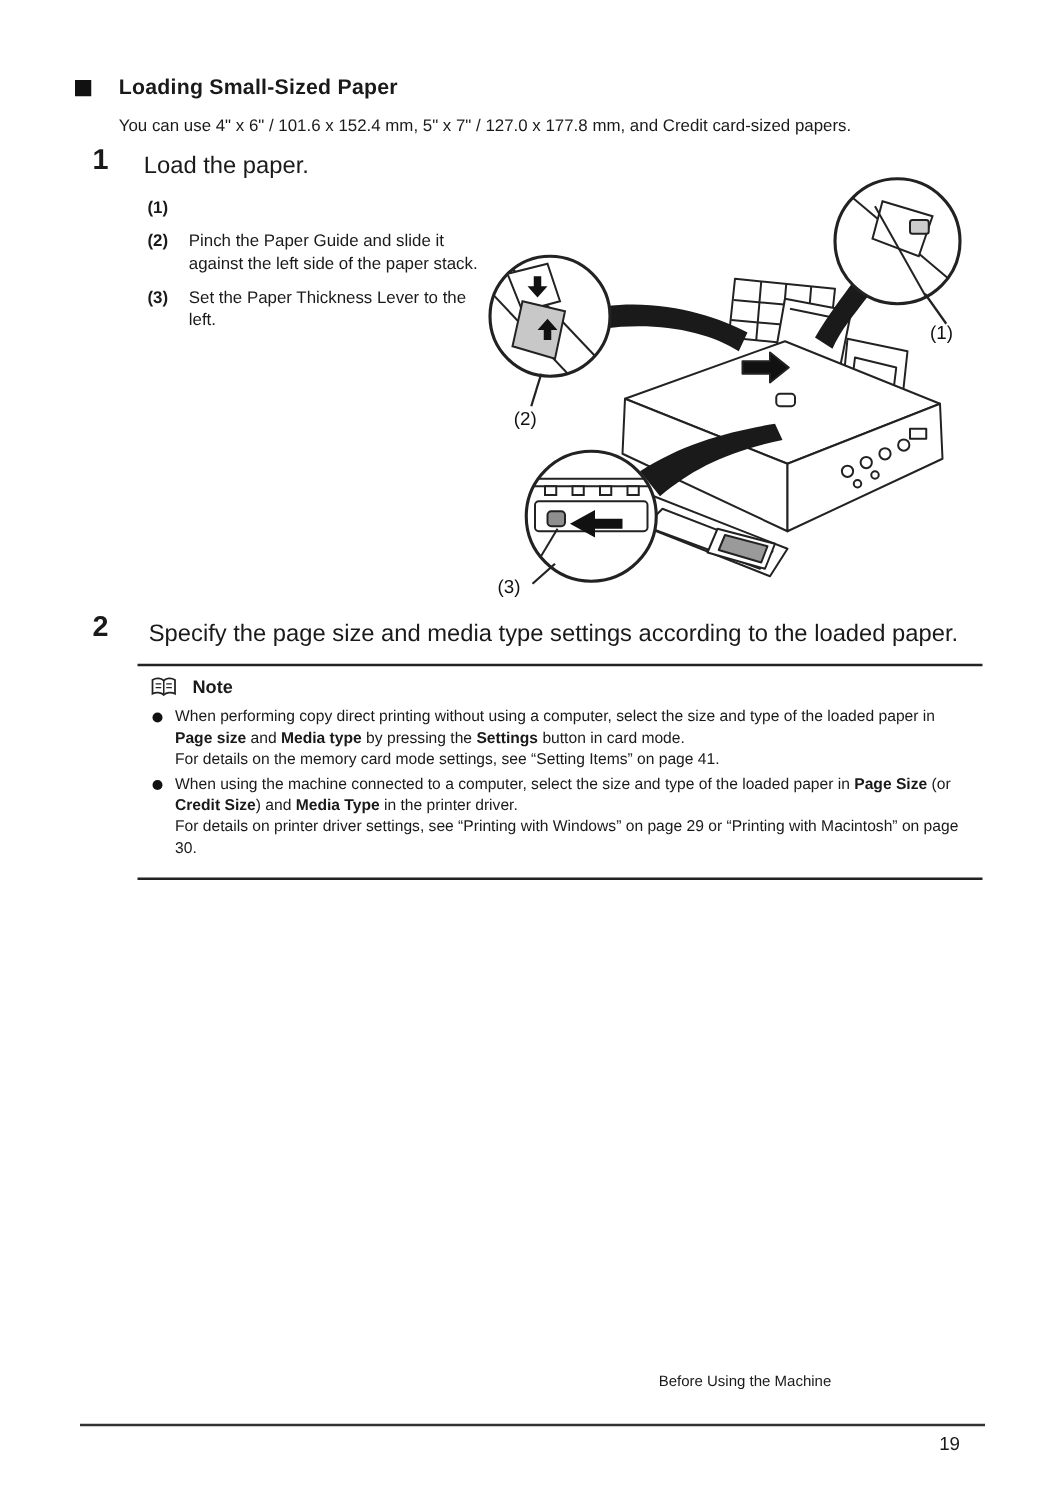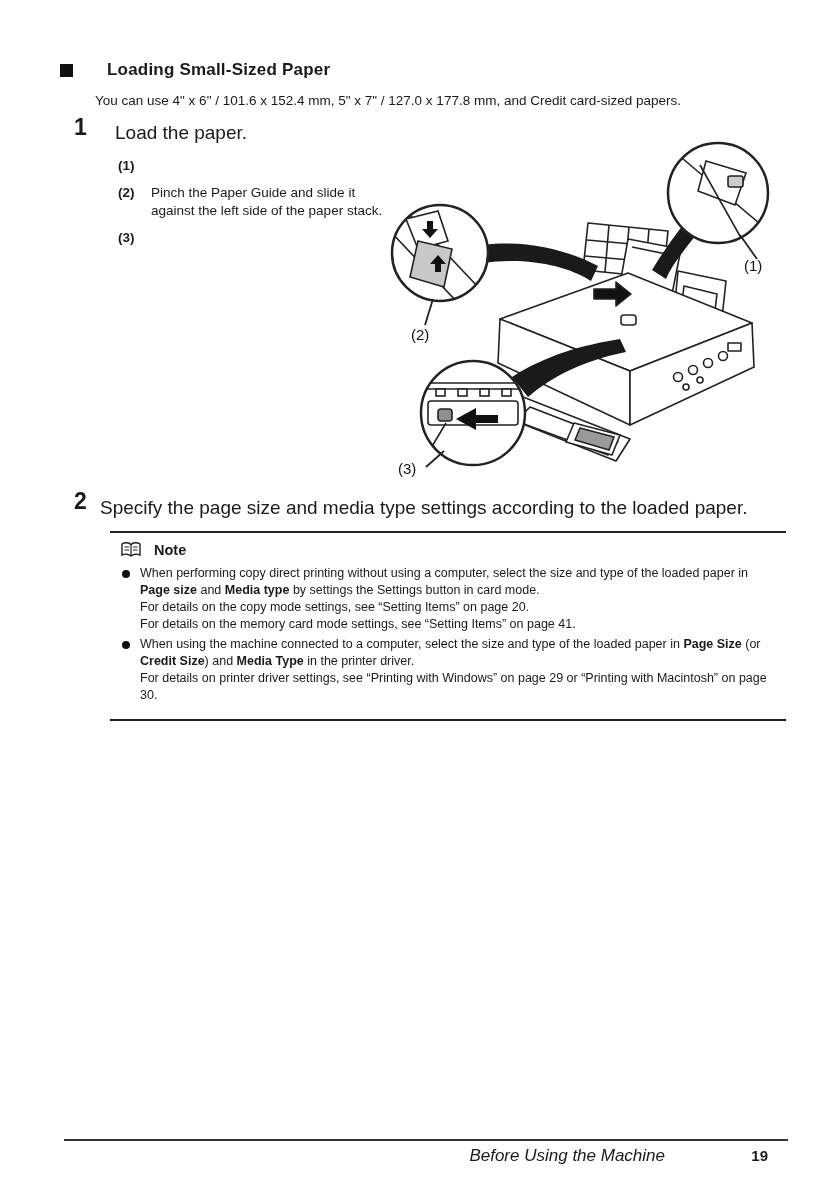--- a/index.html
+++ b/index.html
@@ -2,31 +2,31 @@
 <html><head>
 <meta charset="utf-8">
 <title>Manual Page</title>
 <style>
   html,body{margin:0;padding:0;background:#fff;}
   .page{
     position:relative;width:838px;height:1188px;background:#fff;overflow:hidden;
     font-family:"Liberation Sans",sans-serif;color:#1a1a1a;
   }
   
-  .sec-head{position:absolute;top:60px;left:60px;display:flex;align-items:center;gap:12px;}
+  .sec-head{position:absolute;top:60px;left:60px;display:flex;align-items:center;}
   .sec-square{width:13px;height:13px;background:#111;margin-right:22px;flex:0 0 auto;}
   .sec-title{font-size:17px;font-weight:bold;letter-spacing:.2px;}
   .intro{position:absolute;top:93px;left:95px;width:700px;font-size:13.5px;}
   
   .step-num{position:absolute;font-size:23px;font-weight:bold;}
   .step-num.n1{top:114px;left:74px;}
   .step-num.n2{top:488px;left:74px;}
   .step-text{position:absolute;font-size:19px;}
   .step-text.t1{top:122px;left:115px;}
-  .step-text.t2{top:497px;left:100px;width:660px;}
+  .step-text.t2{top:497px;left:119px;width:660px;}
   
   .substeps{position:absolute;top:157px;left:118px;width:268px;}
   .substep{display:flex;margin-bottom:9px;font-size:13.5px;line-height:1.33;}
   .substep .lbl{width:33px;flex:0 0 auto;font-weight:bold;}
   
   .figure{position:absolute;top:123px;left:378px;width:440px;height:360px;}
   .figure svg{display:block;width:100%;height:100%;}
   .callout-label{font-size:15px;fill:#111;font-family:"Liberation Sans",sans-serif;}
   
   .notebox{
@@ -35,22 +35,22 @@
     padding:8px 0 12px 10px;box-sizing:border-box;
   }
   .note-head{display:flex;align-items:center;margin-bottom:7px;}
   .note-head .book{margin-right:12px;display:inline-flex;}
   .note-title{font-size:14.5px;font-weight:bold;}
   .note-bullet{display:flex;margin-bottom:3px;}
   .note-bullet .dot{width:8px;height:8px;border-radius:50%;background:#111;margin:5px 10px 0 2px;flex:0 0 auto;}
   .note-bullet .btext{font-size:12.5px;line-height:17px;width:640px;}
   
   .foot-rule{position:absolute;top:1139px;left:64px;width:724px;height:2px;background:#333;}
-  .foot-chapter{position:absolute;top:1146px;right:173px;font-size:17px;font-style:italic;}
-  .foot-page{position:absolute;top:1147px;right:70px;font-size:15px;font-weight:bold;}
+  .foot-chapter{position:absolute;top:1098px;right:173px;font-size:12px;}
+  .foot-page{position:absolute;top:1147px;right:70px;font-size:15px;font-weight:normal;}
 </style>
 </head>
 <body>
 
 <div class="page">
 
   <div class="sec-head">
     <span class="sec-square"></span>
     <span class="sec-title">Loading Small-Sized Paper</span>
   </div>
@@ -62,20 +62,21 @@
   <div class="substeps">
     <div class="substep">
       <span class="lbl">(1)</span>
     </div>
     <div class="substep">
       <span class="lbl">(2)</span>
       <span class="txt">Pinch the Paper Guide and slide it against the left side of the paper stack.</span>
     </div>
     <div class="substep">
       <span class="lbl">(3)</span>
+      <span class="txt">Set the Paper Thickness Lever to the left.</span>
     </div>
   </div>
 
   <div class="figure">
     <svg viewBox="0 0 440 360">
       <g stroke="#222" stroke-width="1.6" fill="#fff" stroke-linejoin="round">
 
         <g>
           <polygon points="210,100 290,108 285,155 205,147"></polygon>
           <line x1="209" y1="117" x2="287" y2="124"></line>
@@ -200,22 +201,21 @@
           <line x1="4.5" y1="9" x2="9" y2="9" stroke="#222" stroke-width="1"></line>
           <line x1="13" y1="6" x2="17.5" y2="6" stroke="#222" stroke-width="1"></line>
           <line x1="13" y1="9" x2="17.5" y2="9" stroke="#222" stroke-width="1"></line>
         </svg>
       </span>
       <span class="note-title">Note</span>
     </div>
     <div class="note-bullet">
       <span class="dot"></span>
       <div class="btext">
-          <div><span>When performing copy direct printing without using a computer, select the size and type of the loaded paper in </span><span style="font-weight: bold;">Page size</span><span> and </span><span style="font-weight: bold;">Media type</span><span> by settings the </span><span style="font-weight: normal;">Settings</span><span> button in card mode.</span></div>
-          <div><span>For details on the copy mode settings, see “Setting Items” on page 20.</span></div>
+          <div><span>When performing copy direct printing without using a computer, select the size and type of the loaded paper in </span><span style="font-weight: bold;">Page size</span><span> and </span><span style="font-weight: bold;">Media type</span><span> by pressing the </span><span style="font-weight: bold;">Settings</span><span> button in card mode.</span></div>
           <div><span>For details on the memory card mode settings, see “Setting Items” on page 41.</span></div>
         </div>
     </div>
     <div class="note-bullet">
       <span class="dot"></span>
       <div class="btext">
           <div><span>When using the machine connected to a computer, select the size and type of the loaded paper in </span><span style="font-weight: bold;">Page Size</span><span> (or </span><span style="font-weight: bold;">Credit Size</span><span>) and </span><span style="font-weight: bold;">Media Type</span><span> in the printer driver.</span></div>
           <div><span>For details on printer driver settings, see “Printing with Windows” on page 29 or “Printing with Macintosh” on page 30.</span></div>
         </div>
     </div>

